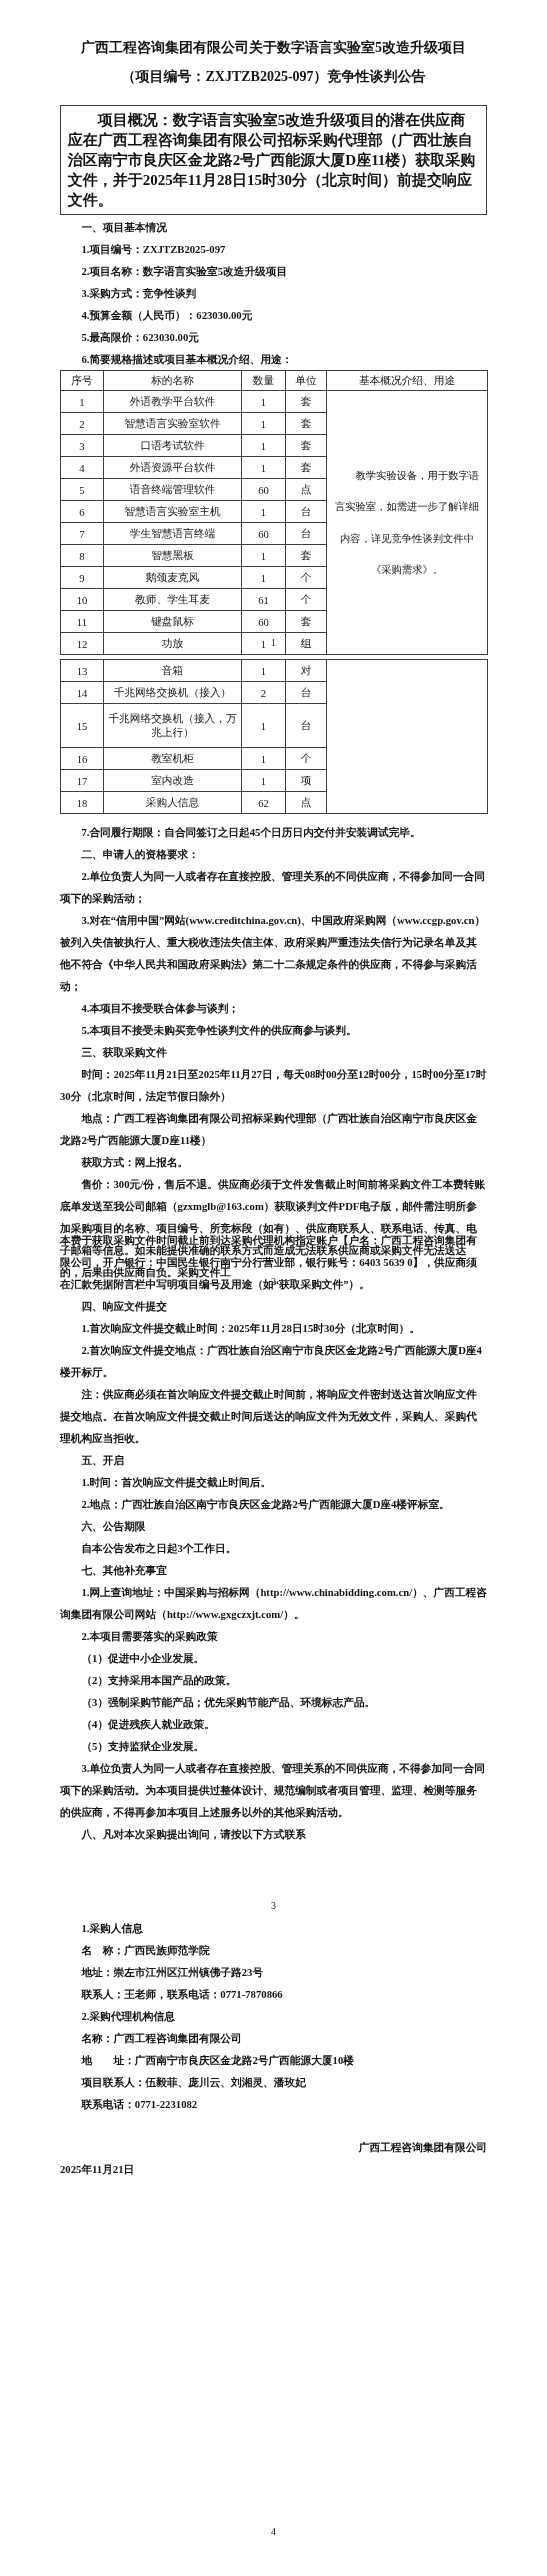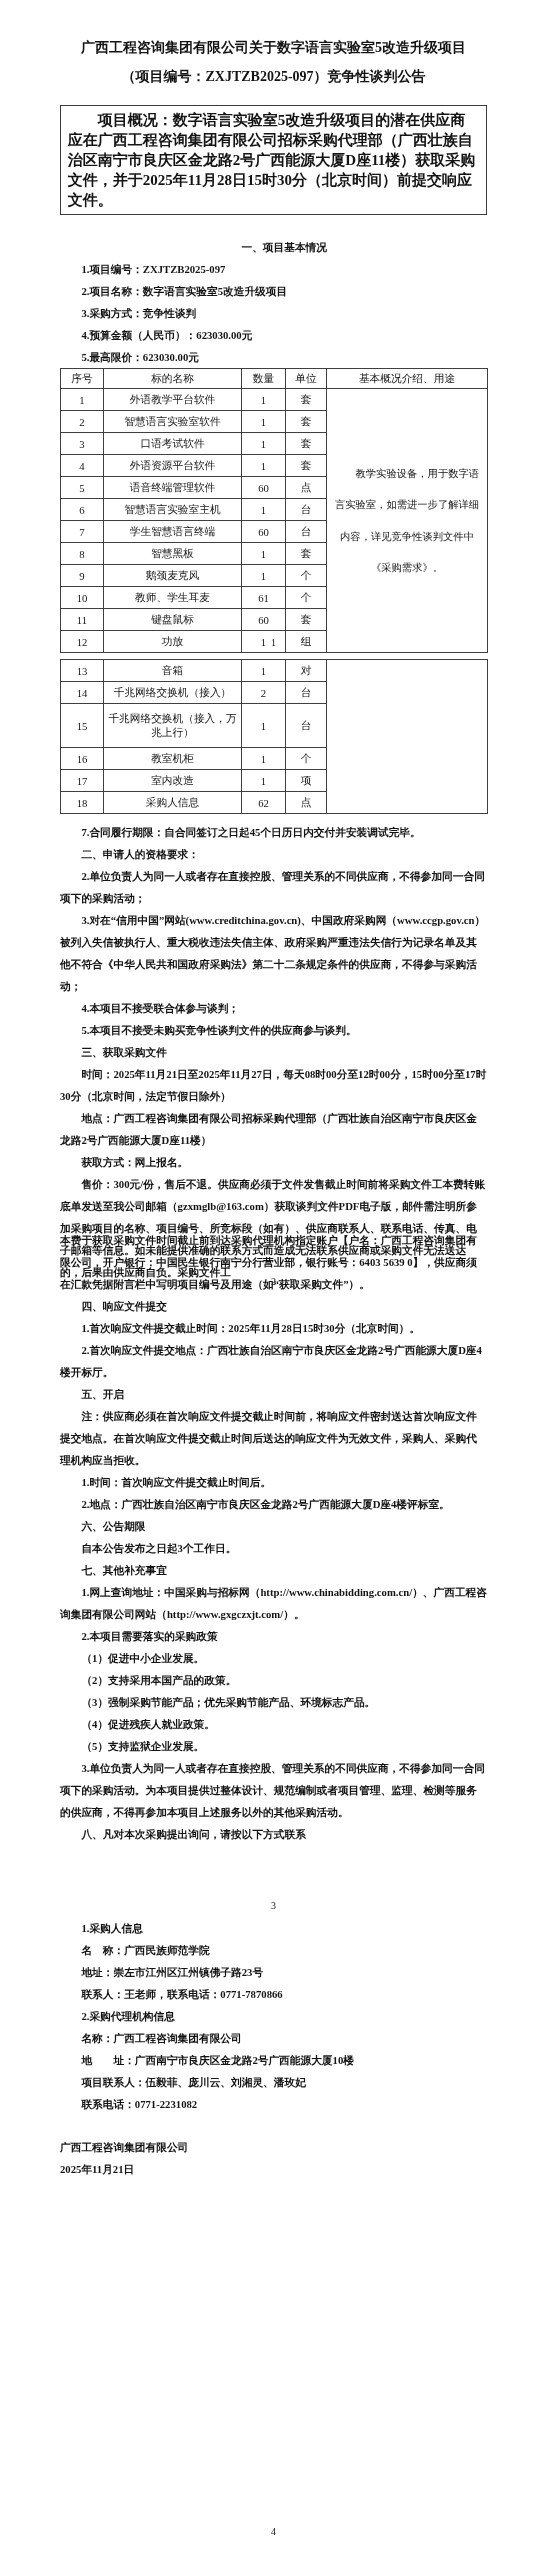--- a/index.html
+++ b/index.html
@@ -10,32 +10,32 @@
     font-family:"Liberation Serif","DejaVu Serif",serif;
     font-size:10.7px;
   }
   .block{position:absolute;left:60px;width:427px;}
   p{margin:0;line-height:22px;text-indent:2em;font-weight:bold;}
   p.ni{text-indent:0;}
   .b{font-weight:bold;}
   .title{font-size:14px;font-weight:bold;text-align:center;line-height:29px;text-indent:0;}
   .obox{border:0.7px solid #3c3c3c;margin-top:13.7px;padding:4.1px 6.8px;}
   .obox p{font-size:15px;line-height:20px;font-weight:bold;}
-  .mt6{margin-top:21px;text-align:center;}
+  .mt6{margin-top:1px;}
   .mt10{margin-top:6.8px;}
   table{border-collapse:collapse;table-layout:fixed;width:427px;}
   col.c-no{width:43px;} col.c-name{width:138px;} col.c-qty{width:44px;}
   col.c-unit{width:41px;} col.c-desc{width:161px;}
   td,th{border:0.7px solid #3f3f3f;text-align:center;vertical-align:middle;padding:1.4px 2.7px;font-weight:normal;}
   th{height:20.5px;}
   td{height:22px;}
   td.tall{height:44px;}
   td.desc{text-align:center;vertical-align:middle;font-size:10.3px;line-height:31.5px;padding:2.7px 5.5px;text-indent:2em;}
   .pnum{position:absolute;left:60px;width:427px;text-align:center;font-size:10px;line-height:16.4px;}
-  .sign{text-indent:0;text-align:left;margin-top:20.5px;}
+  .sign{text-indent:0;text-align:right;margin-top:20.5px;}
   .sign-date{text-indent:0;text-align:left;padding-right:5.5px;}
 </style>
 </head>
 <body>
 
 <div class="block" style="top:33px;">
   <div class="title">
     <div>广西工程咨询集团有限公司关于数字语言实验室5改造升级项目</div>
     <div>（项目编号：ZXJTZB2025-097）竞争性谈判公告</div>
   </div>
@@ -43,20 +43,21 @@
   <div class="obox">
     <p>项目概况：数字语言实验室5改造升级项目的潜在供应商应在广西工程咨询集团有限公司招标采购代理部（广西壮族自治区南宁市良庆区金龙路2号广西能源大厦D座11楼）获取采购文件，并于2025年11月28日15时30分（北京时间）前提交响应文件。</p>
   </div>
 
   <p class="b mt6">一、项目基本情况</p>
   <p>1.项目编号：ZXJTZB2025-097</p>
   <p>2.项目名称：数字语言实验室5改造升级项目</p>
   <p>3.采购方式：竞争性谈判</p>
   <p>4.预算金额（人民币）：623030.00元</p>
   <p>5.最高限价：623030.00元</p>
+  <p>6.简要规格描述或项目基本概况介绍、用途：</p>
 
   <table>
     <colgroup>
         <col class="c-no">
         <col class="c-name">
         <col class="c-qty">
         <col class="c-unit">
         <col class="c-desc">
       </colgroup>
     <thead>
@@ -211,22 +212,22 @@
   <p>售价：300元/份，售后不退。供应商必须于文件发售截止时间前将采购文件工本费转账底单发送至我公司邮箱（gzxmglb@163.com）获取谈判文件PDF电子版，邮件需注明所参加采购项目的名称、项目编号、所竞标段（如有）、供应商联系人、联系电话、传真、电子邮箱等信息。如未能提供准确的联系方式而造成无法联系供应商或采购文件无法送达的，后果由供应商自负。采购文件工</p>
 </div>
 
 <div class="pnum" style="top:1274px;">2</div>
 
 <div class="block" style="top:1229px;">
   <p class="ni">本费于获取采购文件时间截止前到达采购代理机构指定账户【户名：广西工程咨询集团有限公司，开户银行：中国民生银行南宁分行营业部，银行账号：6403 5639 0】，供应商须在汇款凭据附言栏中写明项目编号及用途（如“获取采购文件”）。</p>
   <p class="b">四、响应文件提交</p>
   <p>1.首次响应文件提交截止时间：2025年11月28日15时30分（北京时间）。</p>
   <p>2.首次响应文件提交地点：广西壮族自治区南宁市良庆区金龙路2号广西能源大厦D座4楼开标厅。</p>
+  <p class="b">注：供应商必须在首次响应文件提交截止时间前，将响应文件密封送达首次响应文件提交地点。在首次响应文件提交截止时间后送达的响应文件为无效文件，采购人、采购代理机构应当拒收。</p>
   <p class="b">五、开启</p>
-  <p class="b">注：供应商必须在首次响应文件提交截止时间前，将响应文件密封送达首次响应文件提交地点。在首次响应文件提交截止时间后送达的响应文件为无效文件，采购人、采购代理机构应当拒收。</p>
   <p>1.时间：首次响应文件提交截止时间后。</p>
   <p>2.地点：广西壮族自治区南宁市良庆区金龙路2号广西能源大厦D座4楼评标室。</p>
   <p class="b">六、公告期限</p>
   <p>自本公告发布之日起3个工作日。</p>
   <p class="b">七、其他补充事宜</p>
   <p>1.网上查询地址：中国采购与招标网（http://www.chinabidding.com.cn/）、广西工程咨询集团有限公司网站（http://www.gxgczxjt.com/）。</p>
   <p>2.本项目需要落实的采购政策</p>
   <p>（1）促进中小企业发展。</p>
   <p>（2）支持采用本国产品的政策。</p>
   <p>（3）强制采购节能产品；优先采购节能产品、环境标志产品。</p>

